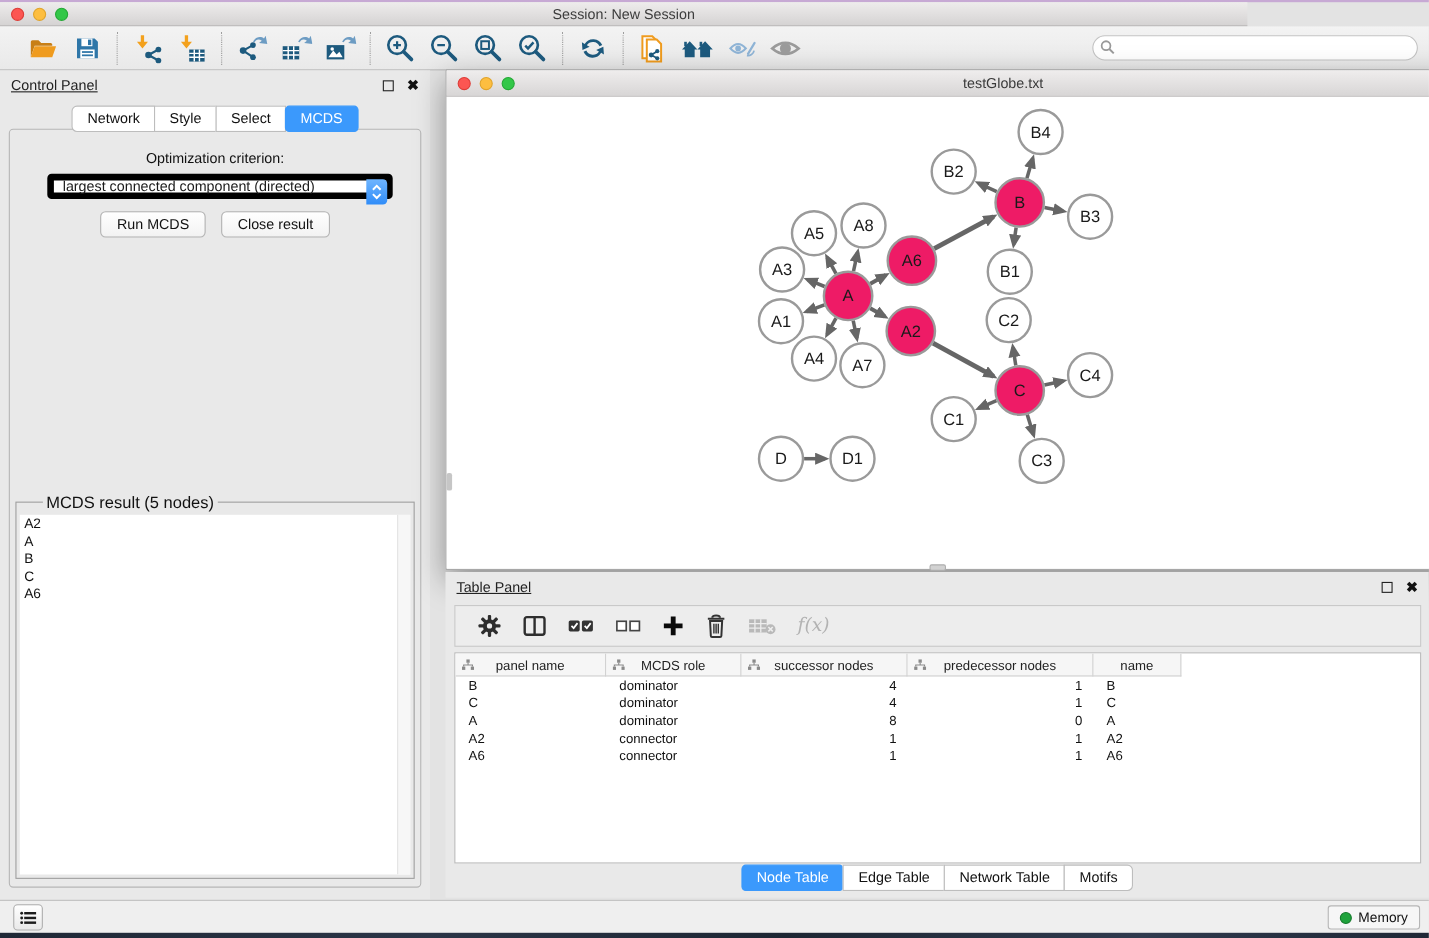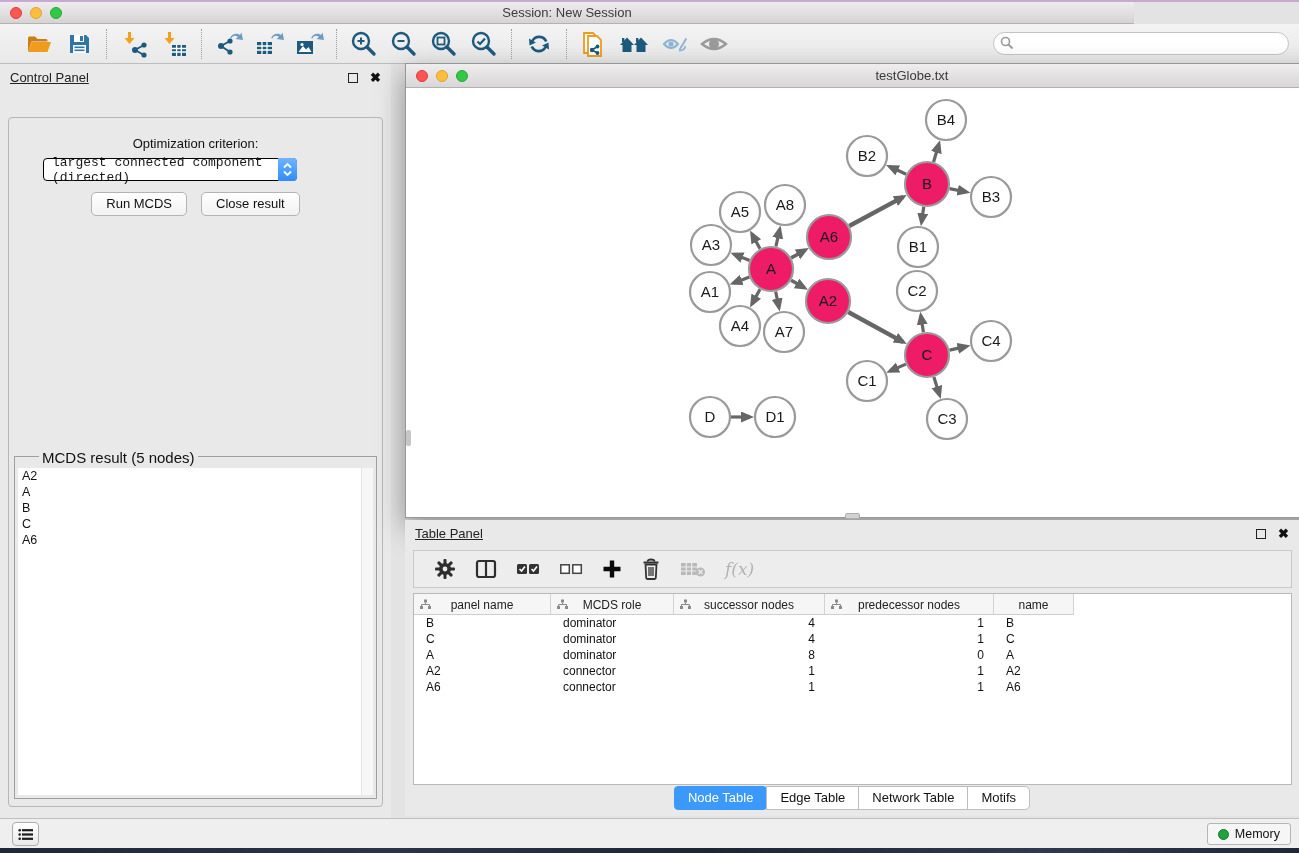--- a/index.html
+++ b/index.html
@@ -36,23 +36,23 @@
 
   .cp-tabs { position:absolute; left:0; right:0; top:32px; display:flex; justify-content:center; z-index:3; }
   .seg-tab { font-size:13px; padding:3px 13px 4px; background:#fff; border:1px solid #bdbdbd; margin-left:-1px; color:#111; }
   .seg-tab:first-child { border-radius:5px 0 0 5px; margin-left:0; }
   .seg-tab:last-child { border-radius:0 5px 5px 0; }
   .seg-tab.active { background:#3b99fc; border-color:#3b99fc; color:#fff; border-radius:4px; }
 
   .cp-content { position:absolute; left:8px; top:53px; width:375px; height:690px;
     border:1px solid #b6b6b6; border-radius:4px; background:#e9e9e9; }
   .opt-label { margin-top:18px; text-align:center; font-size:13px; color:#111; }
-  .dropdown { position:absolute; left:34px; top:40px; width:254px; height:23px; background:#fff;
-    border:1px solid #000000; border-radius:4px; font-size:13px; display:flex; align-items:center;
-    padding-left:8px;font-family:Liberation Mono, monospace; }
+  .dropdown { position:absolute; left:34px; top:40px; width:314px; height:23px; background:#fff;
+    border:6px solid #000000; border-radius:4px; font-size:13px; display:flex; align-items:center;
+    padding-left:8px; }
   .dd-stepper { position:absolute; right:-1px; top:-1px; width:19px; height:23px;
     background:linear-gradient(#6fb5ff,#2f8cf8); border-radius:0 4px 4px 0; display:flex; align-items:center; justify-content:center; }
   .btn-row { position:absolute; left:0; right:0; top:74px; display:flex; justify-content:center; gap:14px; }
   .mac-btn { font-size:13px; color:#111; background:linear-gradient(#ffffff,#f2f2f2);
     border:1px solid #b4b4b4; border-radius:5px; padding:3px 14px 4px; }
 
   .groupbox { position:absolute; left:5px; width:363px; top:338px; height:343px;
     border:1px solid #9f9f9f; }
   .groupbox-label { position:absolute; top:-8px; left:24px; background:#e9e9e9; padding:0 3px;
     font-size:15px; color:#111; }
@@ -264,20 +264,26 @@
   </div>
 </div>
 
 <div class="control-panel">
   <div class="panel-head">
     <span class="ptitle">Control Panel</span>
     <span class="spacer"></span>
     <span class="float-box"></span>
     <span class="close-x">✖</span>
   </div>
+  <div class="cp-tabs" id="cp-tabs">
+      <span class="seg-tab">Network</span>
+      <span class="seg-tab">Style</span>
+      <span class="seg-tab">Select</span>
+      <span class="seg-tab active">MCDS</span>
+    </div>
   <div class="cp-content">
     <div class="opt-label">Optimization criterion:</div>
     <div class="dropdown">
       <span>largest connected component (directed)</span>
       <span class="dd-stepper">
         <svg width="11" height="15" viewBox="0 0 11 15">
             <path d="M2 5.5 L5.5 2 L9 5.5" stroke="#fff" stroke-width="1.8" fill="none"></path>
             <path d="M2 9.5 L5.5 13 L9 9.5" stroke="#fff" stroke-width="1.8" fill="none"></path>
           </svg>
       </span>

